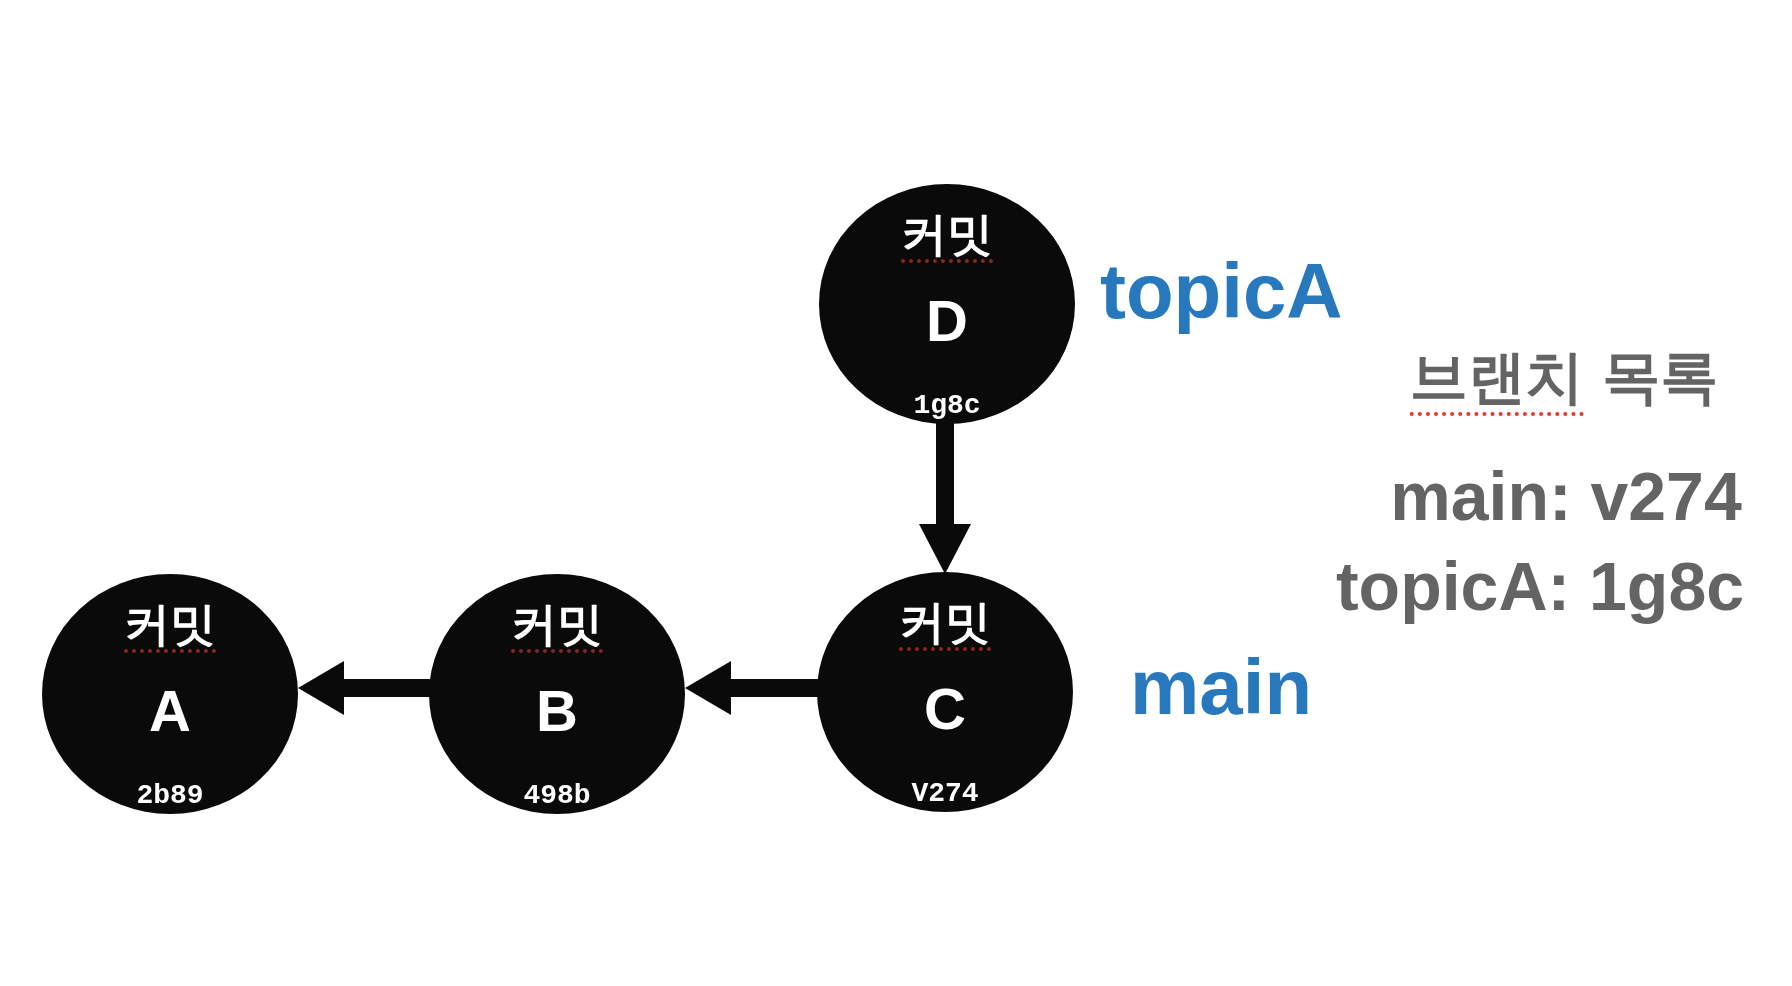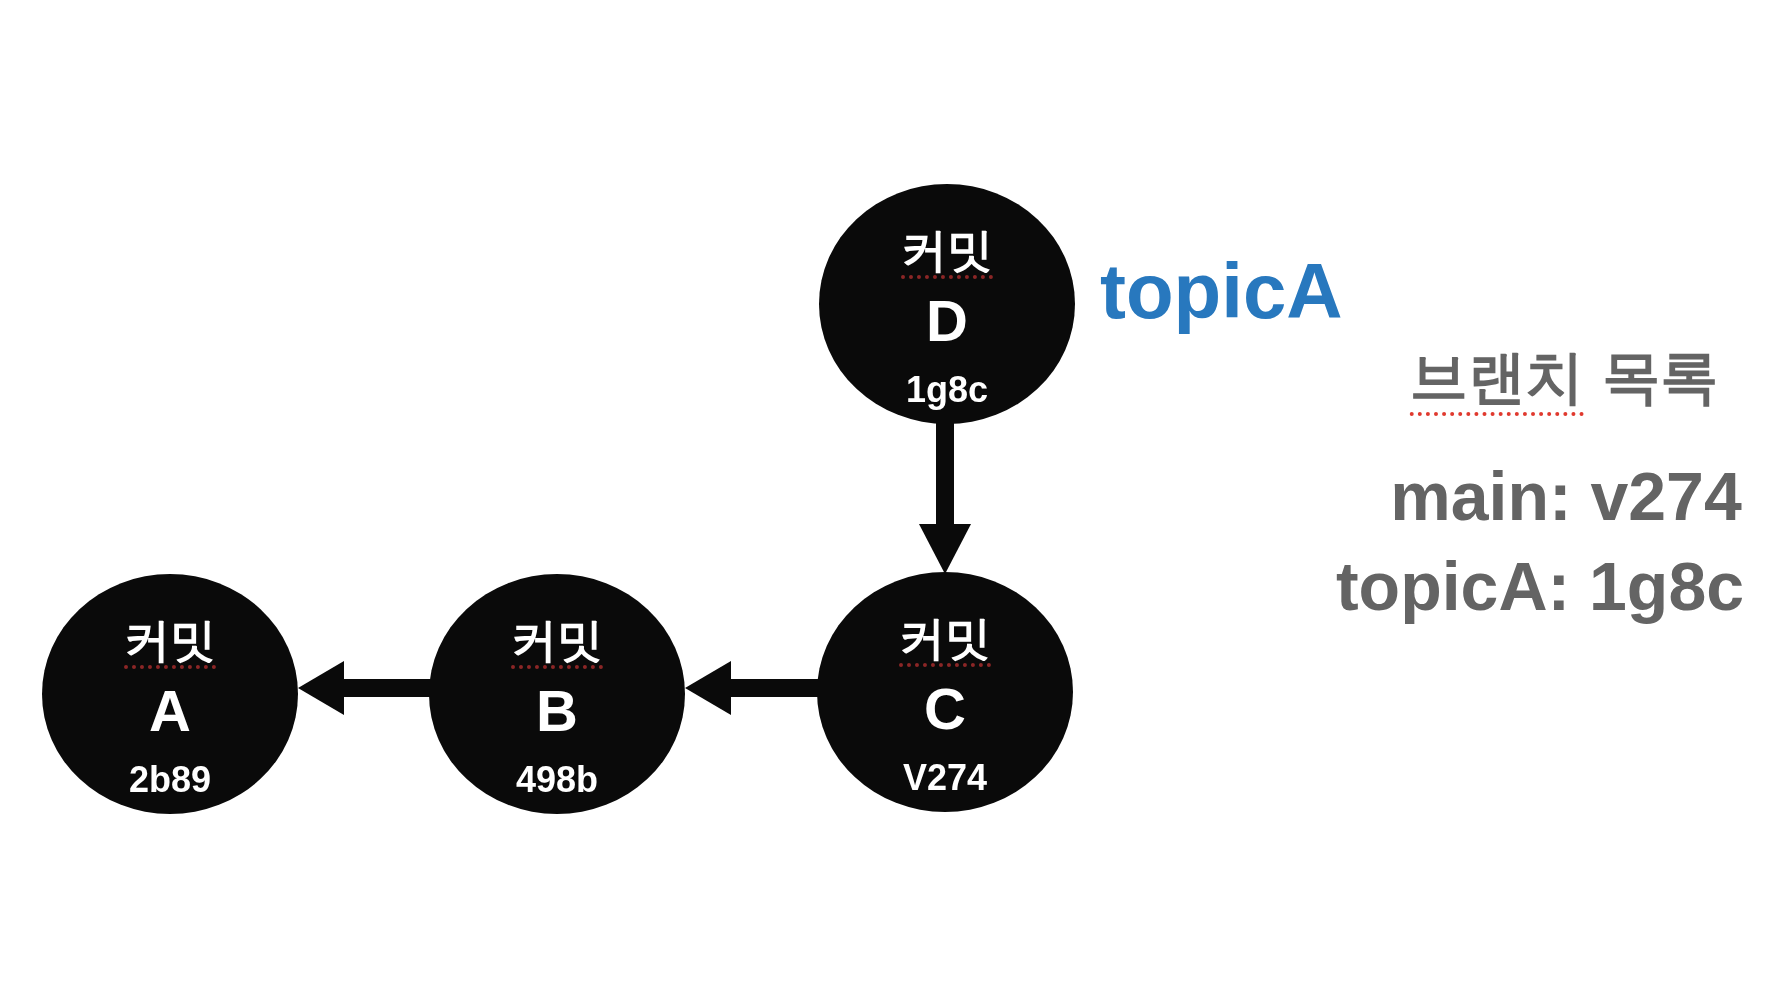--- a/index.html
+++ b/index.html
@@ -20,41 +20,42 @@
   .commit-node {
     position: absolute;
     width: 256px;
     height: 240px;
     border-radius: 50%;
     background: var(--node-bg, #0a0a0a);
     color: var(--node-text, #ffffff);
     display: flex;
     flex-direction: column;
     align-items: center;
-    justify-content: center;
+    justify-content: space-between;
     padding-top: 26px;
     box-sizing: border-box;
     font-weight: bold;
     text-align: center;
   }
   .commit-word {
     font-size: 46px;
     line-height: 48px;
     border-bottom: 4px dotted var(--misspell-dark, #8b2626);
     padding-bottom: 1px;
   }
   .commit-letter {
     font-size: 58px;
     line-height: 58px;
     margin-top: 13px;
   }
   .commit-hash {
-    font-size: 36px;
+    font-size: 28px;
     line-height: 36px;
     margin-top: 22px;
+    font-family: Liberation Mono, monospace;
   }
 
   
   .arrow-shaft-h {
     position: absolute;
     height: 18px;
     background: var(--arrow, #0a0a0a);
   }
   .arrow-shaft-v {
     position: absolute;
@@ -151,20 +152,21 @@
   </div>
 
   
   <div style="display:contents">
     <div class="arrow-shaft-v" style="left:936px; top:420px; height:110px;"></div>
     <div class="arrow-head-down" style="left:919px; top:524px;"></div>
   </div>
 
   
   <div class="branch-label" style="left:1100px; top:248px;">topicA</div>
+  <div class="branch-label" style="left:1130px; top:644px;">main</div>
 
   
   <div style="display:contents">
     <div class="list-line list-title" style="left:1564px; top:312px;">
       <span class="word-misspelled">브랜치</span><span>목록</span>
     </div>
     <div class="list-line list-entry" style="left:1566px; top:428px;">main: v274</div>
     <div class="list-line list-entry" style="left:1540px; top:518px;">topicA: 1g8c</div>
   </div>
 

